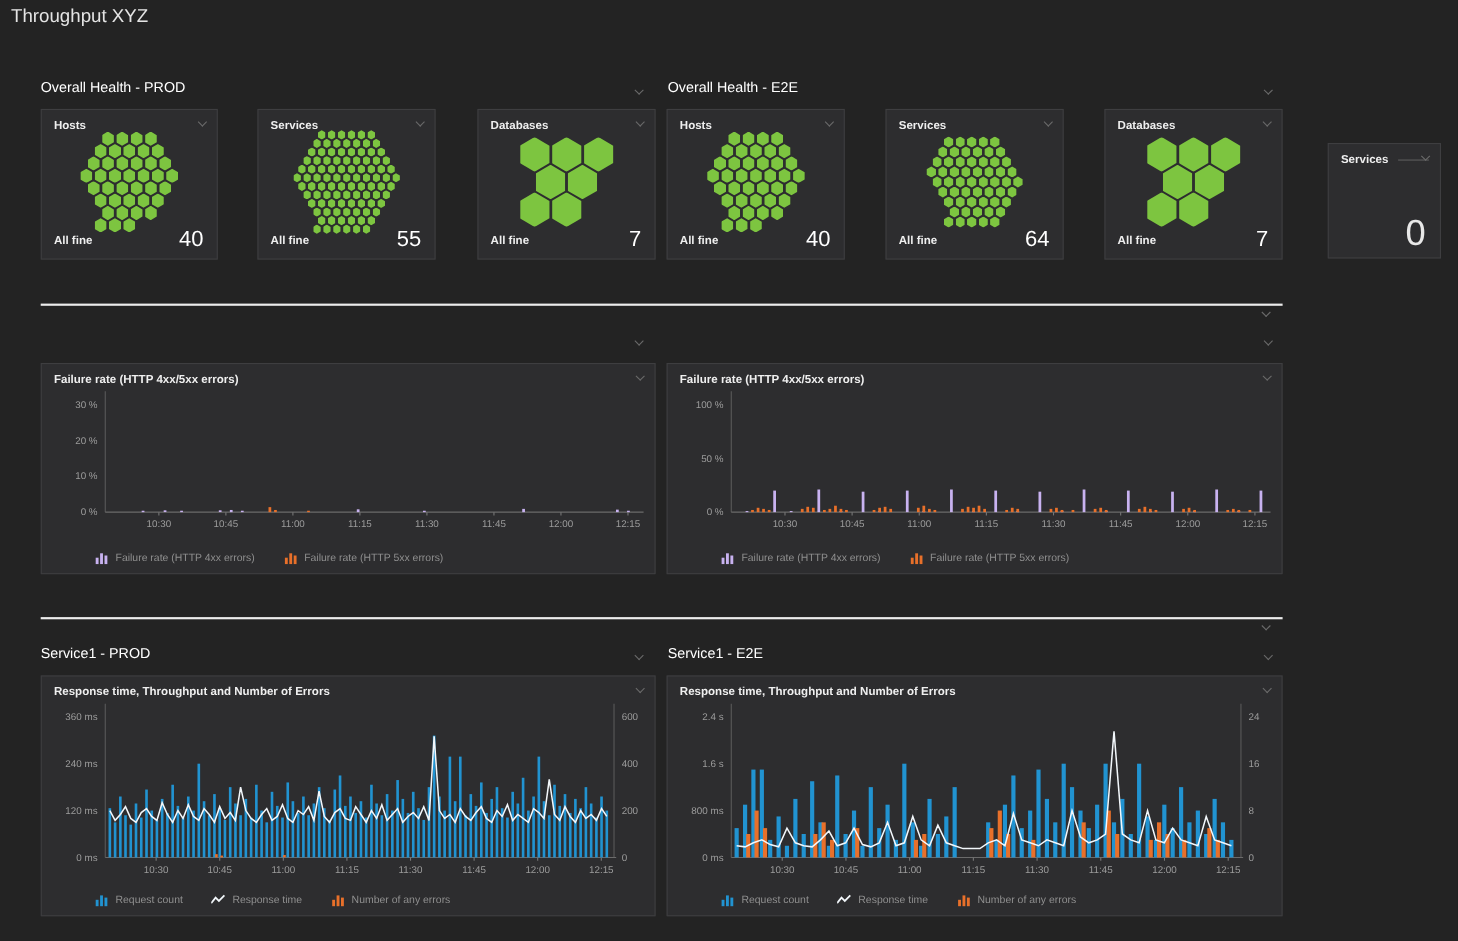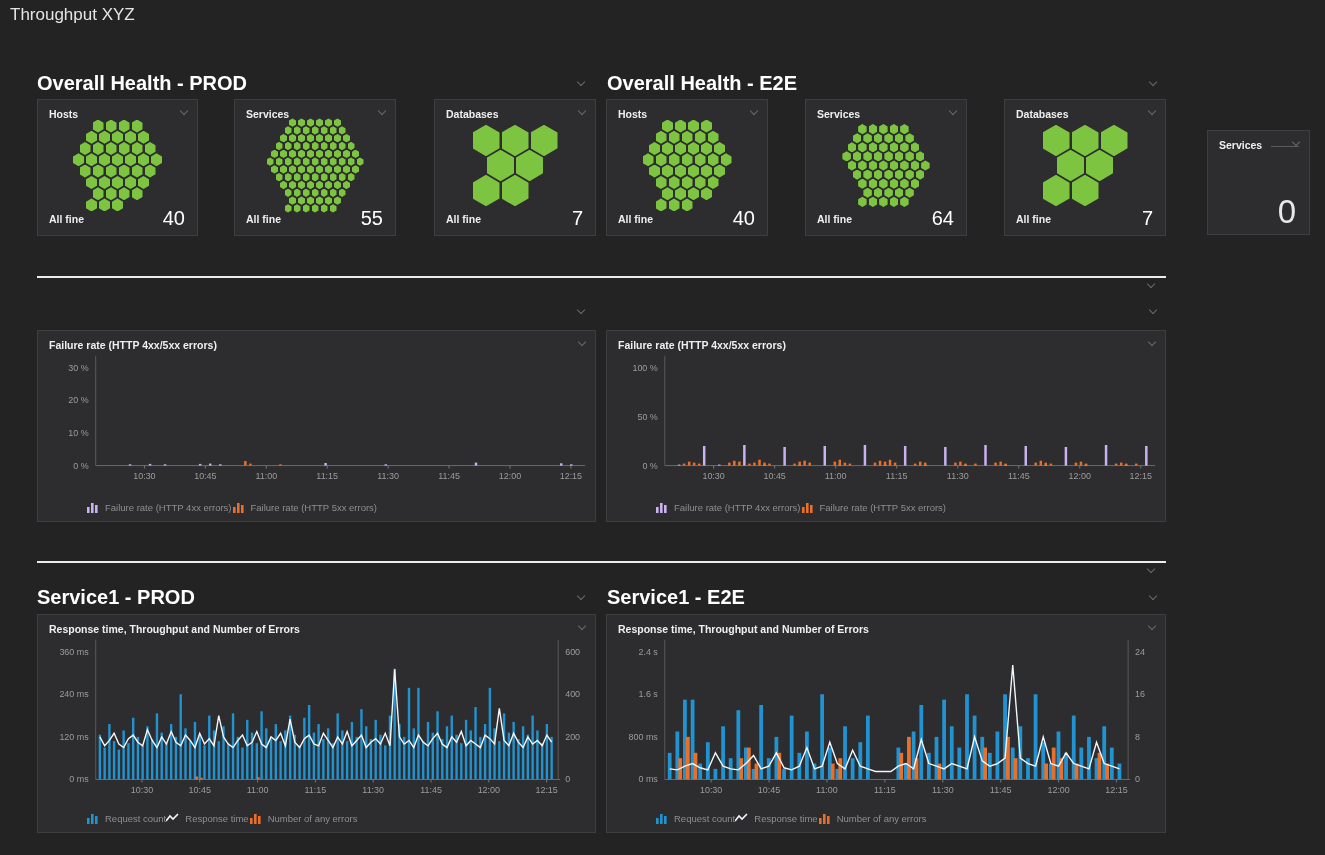--- a/index.html
+++ b/index.html
@@ -1,36 +1,36 @@
 <!DOCTYPE html>
 <html><head>
 <meta charset="utf-8">
 <style>
   html,body{margin:0;padding:0;background:#232323;width:1325px;height:855px;overflow:hidden;
     font-family:"Liberation Sans", sans-serif;-webkit-font-smoothing:antialiased;}
   .abs{position:absolute;}
   #stage{position:relative;width:1325px;height:855px;background:#232323;}
   .page-title{left:10px;top:5px;font-size:17px;color:#e4e4e4;font-weight:400;}
-  .sec-title{font-size:20px;font-weight:bold;color:#fff;white-space:nowrap;}
+  .sec-title{font-size:13px;font-weight:normal;color:#fff;white-space:nowrap;}
   .chev{width:9px;height:9px;}
   .chev:before{content:"";display:block;width:5px;height:5px;border-right:1.6px solid #6a6a6a;
     border-bottom:1.6px solid #6a6a6a;transform:rotate(45deg);margin:0 auto;}
   .divider{height:2px;background:#ececec;}
   .tile{background:#2d2d2f;border:1px solid #3e3e40;box-sizing:border-box;}
   .tile-head{position:absolute;left:11px;top:8px;font-size:10.5px;font-weight:bold;color:#efefef;}
   .tile-chev{position:absolute;right:9px;top:8px;}
   .honeycomb{position:absolute;left:8px;right:8px;top:25px;bottom:29px;overflow:visible;}
   .hex{position:absolute;clip-path:polygon(50% 0,100% 25%,100% 75%,50% 100%,0 75%,0 25%);}
   .tile-foot-status{position:absolute;left:11px;bottom:10px;font-size:10.5px;font-weight:bold;color:#efefef;}
   .tile-foot-count{position:absolute;right:12px;bottom:5px;font-size:20px;font-weight:300;color:#fff;}
   .problems-count{position:absolute;right:13px;bottom:3px;font-size:33px;font-weight:200;color:#e8e8e8;}
   .problems-underline{display:inline-block;width:28px;height:1px;background:#5d5d5d;margin-left:9px;vertical-align:middle;}
   .chart-svg{position:absolute;left:0;top:0;width:100%;height:100%;}
   .chart-svg text{font-family:"Liberation Sans",sans-serif;}
-  .legend{position:absolute;left:48px;bottom:8px;display:flex;align-items:center;}
+  .legend{position:absolute;left:48px;bottom:8px;display:flex;gap:26px;align-items:center;}
   .legend-item{display:flex;align-items:center;gap:6px;font-size:9.5px;color:#8f8f8f;white-space:nowrap;}
 </style>
 </head>
 <body>
 
 <div id="stage">
 
   <div class="abs page-title">Throughput XYZ</div>
 
   <div class="abs sec-title" style="left:37px;top:72px;">Overall Health - PROD</div>

